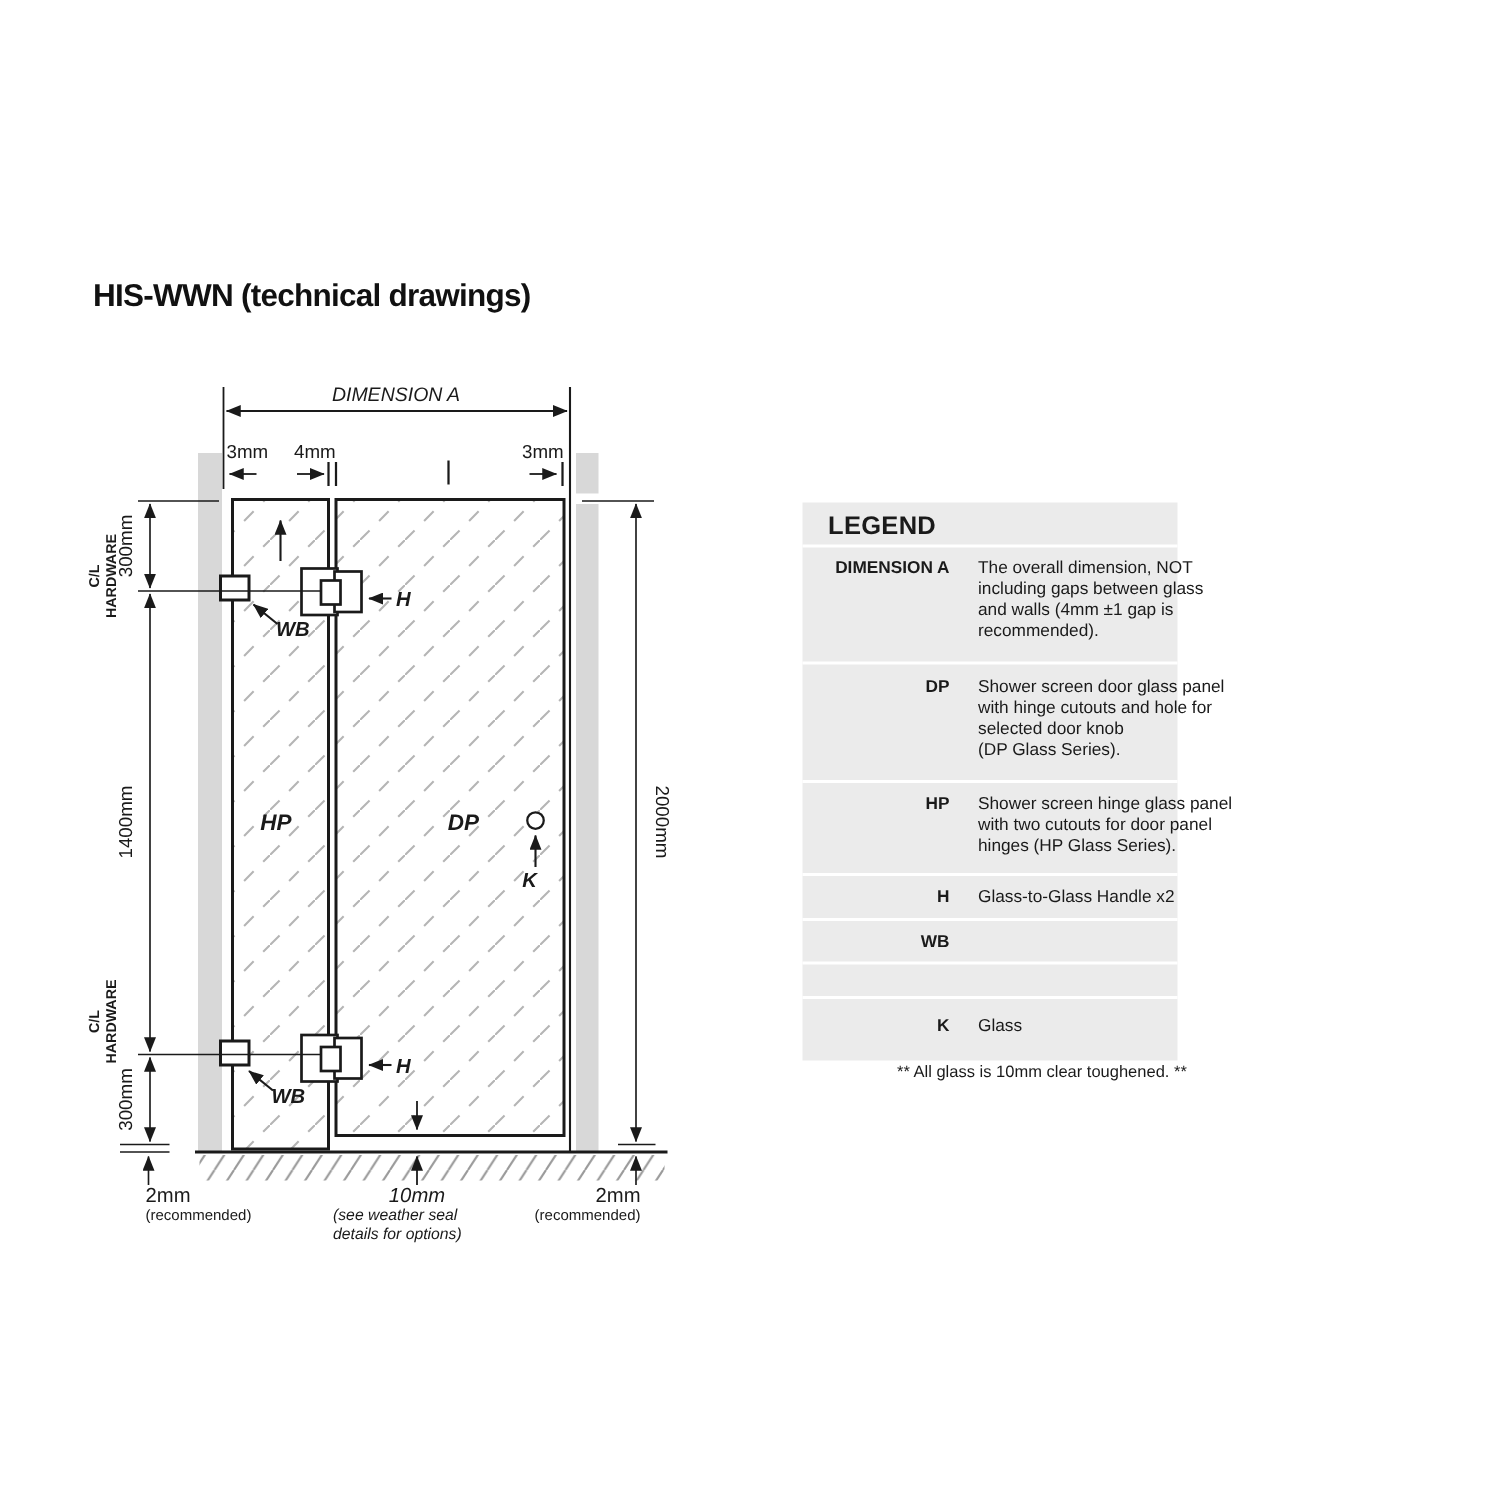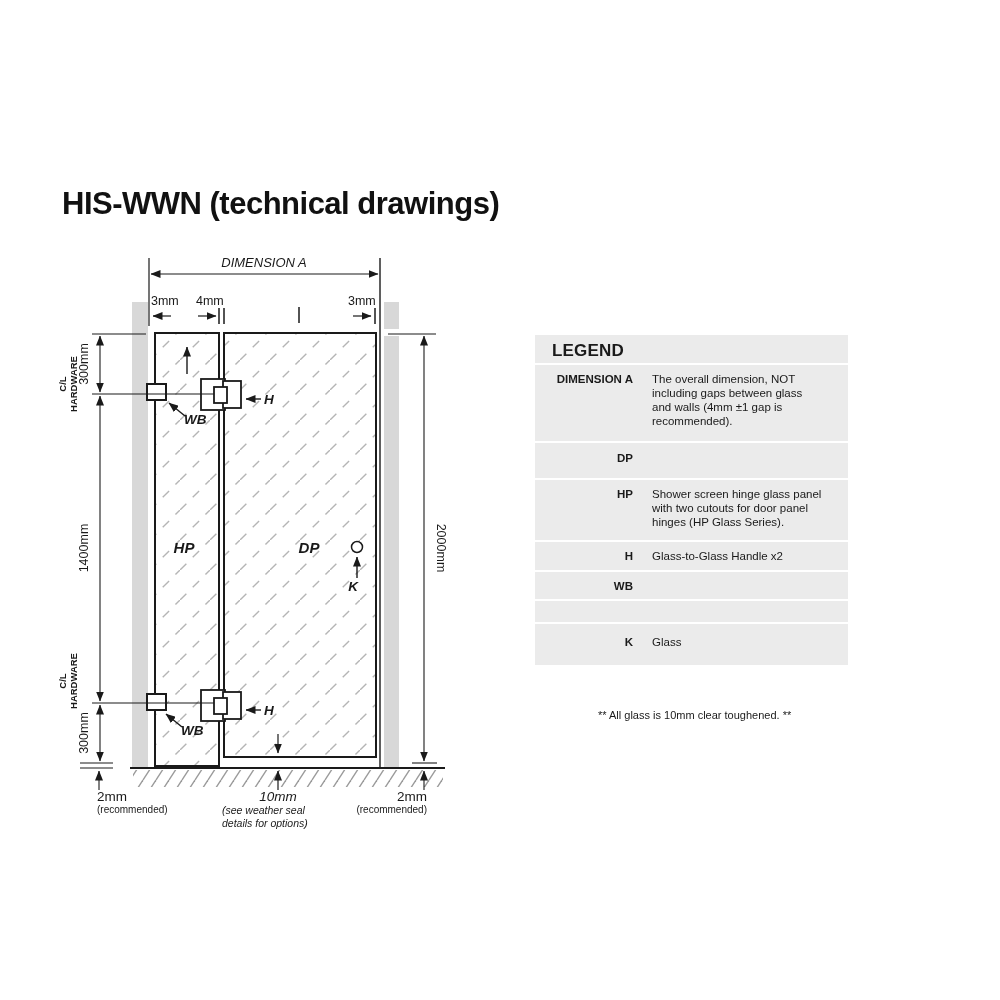--- a/index.html
+++ b/index.html
@@ -1,40 +1,40 @@
 <!DOCTYPE html>
 <html><head>
 <meta charset="utf-8">
 <style>
   html,body{margin:0;padding:0;background:#fff;}
   #canvas{
     position:relative;width:1000px;height:1000px;background:#ffffff;overflow:hidden;
     font-family:"Liberation Sans","DejaVu Sans",sans-serif;color:#1a1a1a;
   }
   #page-title{
-    position:absolute;left:62px;top:186px;font-size:31px;font-weight:bold;
+    position:absolute;left:62px;top:186px;font-size:21px;font-weight:bold;
     letter-spacing:-0.5px;color:#111;white-space:nowrap;
   }
   svg text{fill:#1a1a1a;}
   .dim-txt{font-size:12.5px;}
   .dim-txt-sm{font-size:10px;}
   .ital{font-style:italic;}
   .cl-txt{font-size:9.5px;font-weight:bold;}
   .panel-lbl{font-size:15px;font-weight:bold;font-style:italic;}
   .callout-lbl{font-size:13.5px;font-weight:bold;font-style:italic;}
   .dima-lbl{font-size:13px;font-style:italic;}
 
   #weather-note{
     position:absolute;left:222px;top:804px;width:120px;
     font-size:10.5px;font-style:italic;white-space:pre-line;line-height:12.5px;
   }
 
   
   #legend{
-    position:absolute;left:535px;top:335px;width:313px;background:#ebebeb;
+    position:absolute;left:535px;top:335px;width:250px;background:#ebebeb;
     font-size:11.5px;line-height:14px;
   }
   #legend-heading{
     padding:9px 0 5px 17px;font-size:17px;font-weight:bold;letter-spacing:0.2px;
   }
   .legend-row{
     display:grid;grid-template-columns:98px 1fr;border-top:2px solid #ffffff;
   }
   .legend-term{
     text-align:right;font-weight:bold;font-size:11.5px;
@@ -193,20 +193,24 @@
 
     <div class="legend-row row-dima">
       <div class="legend-term">DIMENSION A</div>
       <div class="legend-desc">The overall dimension, NOT
 including gaps between glass
 and walls (4mm ±1 gap is
 recommended).</div>
     </div>
     <div class="legend-row row-dp">
       <div class="legend-term">DP</div>
+      <div class="legend-desc">Shower screen door glass panel
+with hinge cutouts and hole for
+selected door knob
+(DP Glass Series).</div>
     </div>
     <div class="legend-row row-hp">
       <div class="legend-term">HP</div>
       <div class="legend-desc">Shower screen hinge glass panel
 with two cutouts for door panel
 hinges (HP Glass Series).</div>
     </div>
     <div class="legend-row row-h">
       <div class="legend-term">H</div>
       <div class="legend-desc">Glass-to-Glass Handle x2</div>

